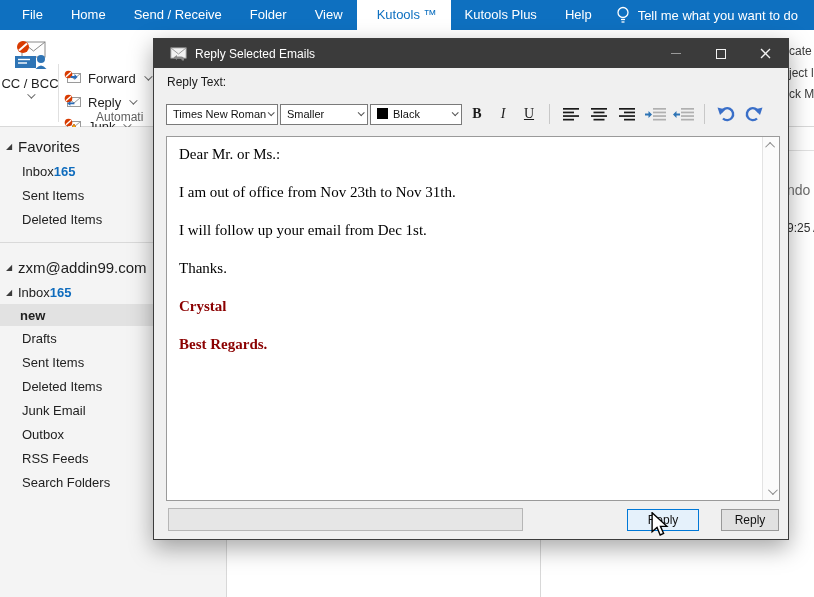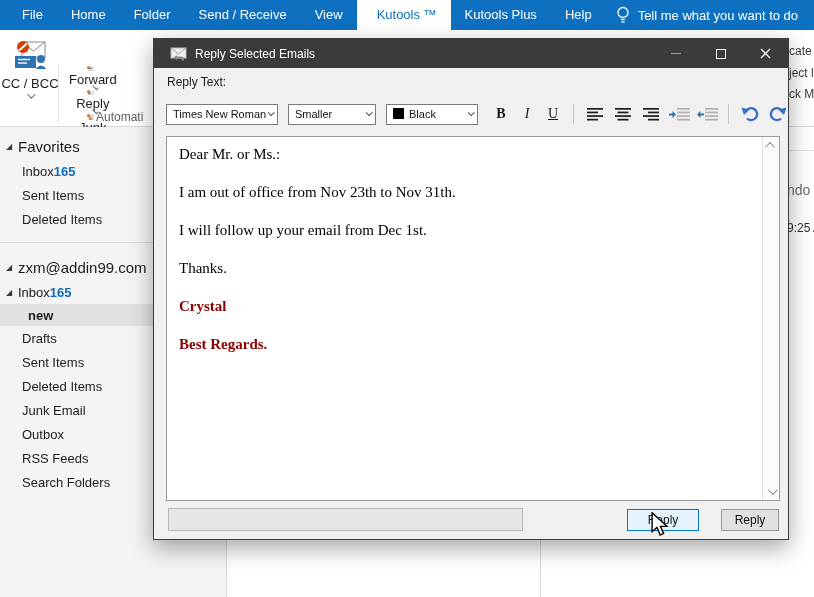--- a/index.html
+++ b/index.html
@@ -15,36 +15,36 @@
   .tellme { color:#ffffff; font-size:13px; white-space:nowrap; }
 
   
   .ribbon { position:absolute; left:0; top:30px; width:814px; height:97px; background:#ffffff; border-bottom:1px solid #d9d9d9; }
   .ccbcc { position:absolute; left:4px; top:6px; width:52px; height:86px; display:flex; flex-direction:column; align-items:center; }
   .ccbcc-icon { margin-top:4px; }
   .ccbcc-label { font-size:13px; color:#1e1e1e; margin-top:4px; white-space:nowrap; }
   .ccbcc-chev { margin-top:2px; }
   .vsep { position:absolute; left:58px; top:36px; width:1px; height:84px; background:#e0e0e0; top:34px; height:58px;}
   .rib-col { position:absolute; left:64px; top:36px; }
-  .rib-row { display:flex; align-items:center; height:24px;flex-direction:column; }
+  .rib-row { display:flex; align-items:center; height:24px; }
   .rib-row .lbl { font-size:13px; color:#1e1e1e; margin-left:5px; }
   .rib-row .chev { margin-left:8px; }
   .chev-down { display:inline-block; width:6px; height:6px; border-right:1px solid #666; border-bottom:1px solid #666; transform:rotate(45deg) translateY(-2px); }
   .group-label { position:absolute; left:96px; top:80px; font-size:12px; color:#5f5f5f; white-space:nowrap; }
 
   
   .sidebar { position:absolute; left:0; top:127px; width:226px; height:470px; background:#f4f4f4; }
   .pane-div-1 { position:absolute; left:226px; top:127px; width:1px; height:470px; background:#d8d8d8; }
   .pane-div-2 { position:absolute; left:540px; top:127px; width:1px; height:470px; background:#d8d8d8; }
   .side-header { display:flex; align-items:center; height:26px; padding-left:6px; font-size:15px; color:#1d1d1d; margin-top:6px; white-space:nowrap; }
   .tri { font-size:8px; color:#3c3c3c; width:12px; display:inline-block; }
   .srow { display:flex; align-items:center; height:24px; padding-left:22px; font-size:13px; color:#212121; white-space:nowrap; }
   .srow .cnt { margin-left:0; font-weight:bold; color:#0f6cbd; }
   .srow.has-tri { padding-left:6px; }
-  .srow.sel { background:#e2e2e2; font-weight:bold; padding-left:28px; height:22px; }
+  .srow.sel { background:#e2e2e2; font-weight:bold; padding-left:20px; height:22px; }
   .side-div { height:1px; background:#d9d9d9; margin:11px 0; }
 
   
   .frag { position:absolute; white-space:nowrap; overflow:hidden; }
   .frag-1 { left:789px; top:44px; font-size:12px; color:#3b3b3b; }
   .frag-2 { left:789px; top:66px; font-size:12px; color:#3b3b3b; }
   .frag-3 { left:789px; top:87px; font-size:12px; color:#3b3b3b; }
   .frag-hdiv { position:absolute; left:786px; top:150px; width:28px; height:1px; background:#e1e1e1; }
   .frag-4 { left:787px; top:182px; font-size:14px; color:#6d6d6d; }
   .frag-5 { left:787px; top:221px; font-size:12px; color:#2f2f2f; }
@@ -53,21 +53,21 @@
   .dialog { position:absolute; left:153px; top:38px; width:636px; height:502px; background:#f0f0f0; border:1px solid #3c3c3c; box-shadow:0 8px 22px rgba(0,0,0,0.35); }
   .dlg-title { height:29px; background:#3b3b3b; display:flex; align-items:center; padding-left:16px; }
   .dlg-title-icon { margin-right:8px; }
   .dlg-title-text { color:#ffffff; font-size:12px; flex:1; }
   .win-btn { width:45px; height:29px; display:flex; align-items:center; justify-content:center; }
   .min-glyph { width:10px; height:1px; background:#9a9a9a; }
   .max-glyph { width:10px; height:10px; border:1px solid #f2f2f2; }
 
   .reply-text-label { position:absolute; left:13px; top:36px; font-size:12px; color:#1a1a1a; }
   .dlg-toolbar { position:absolute; left:12px; top:62px; height:26px; display:flex; align-items:center; }
-  .dd { height:21px; background:#ffffff; border:1px solid #7a7a7a; display:flex; align-items:center; padding:0 4px 1px 6px; font-size:11px; color:#111; margin-right:10px; }
+  .dd { height:21px; background:#ffffff; border:1px solid #7a7a7a; display:flex; align-items:center; padding:0 4px 1px 6px; font-size:11px; color:#111; margin-right:2px; }
   .dd .dd-chev { margin-left:auto; display:inline-block; width:5px; height:5px; border-right:1px solid #555; border-bottom:1px solid #555; transform:rotate(45deg) translateY(-1px); }
   .dd-font { width:112px; }
   .dd-size { width:88px; }
   .dd-color { width:92px; }
   .swatch { width:11px; height:11px; background:#000; margin-right:5px; flex:none; }
   .fmt-btn { width:22px; height:22px; display:flex; align-items:center; justify-content:center; font-family:"Liberation Serif", serif; font-size:14px; color:#1a1a1a; margin:0 2px; }
   .fmt-b { font-weight:bold; }
   .fmt-i { font-style:italic; }
   .fmt-u { text-decoration:underline; }
   .tsep { width:1px; height:20px; background:#c8c8c8; margin:0 7px; }
@@ -91,22 +91,22 @@
   .btn-close { left:567px; width:58px; background:#e1e1e1; border:1px solid #999999; }
 
   .cursor { position:absolute; left:650px; top:512px; z-index:50; }
 </style>
 </head>
 <body>
 
 <div class="topbar">
   <div class="tab">File</div>
   <div class="tab">Home</div>
+  <div class="tab">Send / Receive</div>
   <div class="tab">Folder</div>
-  <div class="tab">Send / Receive</div>
   <div class="tab">View</div>
   <div class="tab active">Kutools ™</div>
   <div class="tab">Kutools Plus</div>
   <div class="tab">Help</div>
   <div class="tellme-wrap">
     <svg class="bulb-icon" viewBox="0 0 14 18">
       <circle cx="7" cy="6.5" r="5" fill="none" stroke="#ffffff" stroke-width="1.3"></circle>
       <line x1="5" y1="13.5" x2="9" y2="13.5" stroke="#ffffff" stroke-width="1.3"></line>
       <line x1="5.5" y1="16" x2="8.5" y2="16" stroke="#ffffff" stroke-width="1.3"></line>
     </svg>

